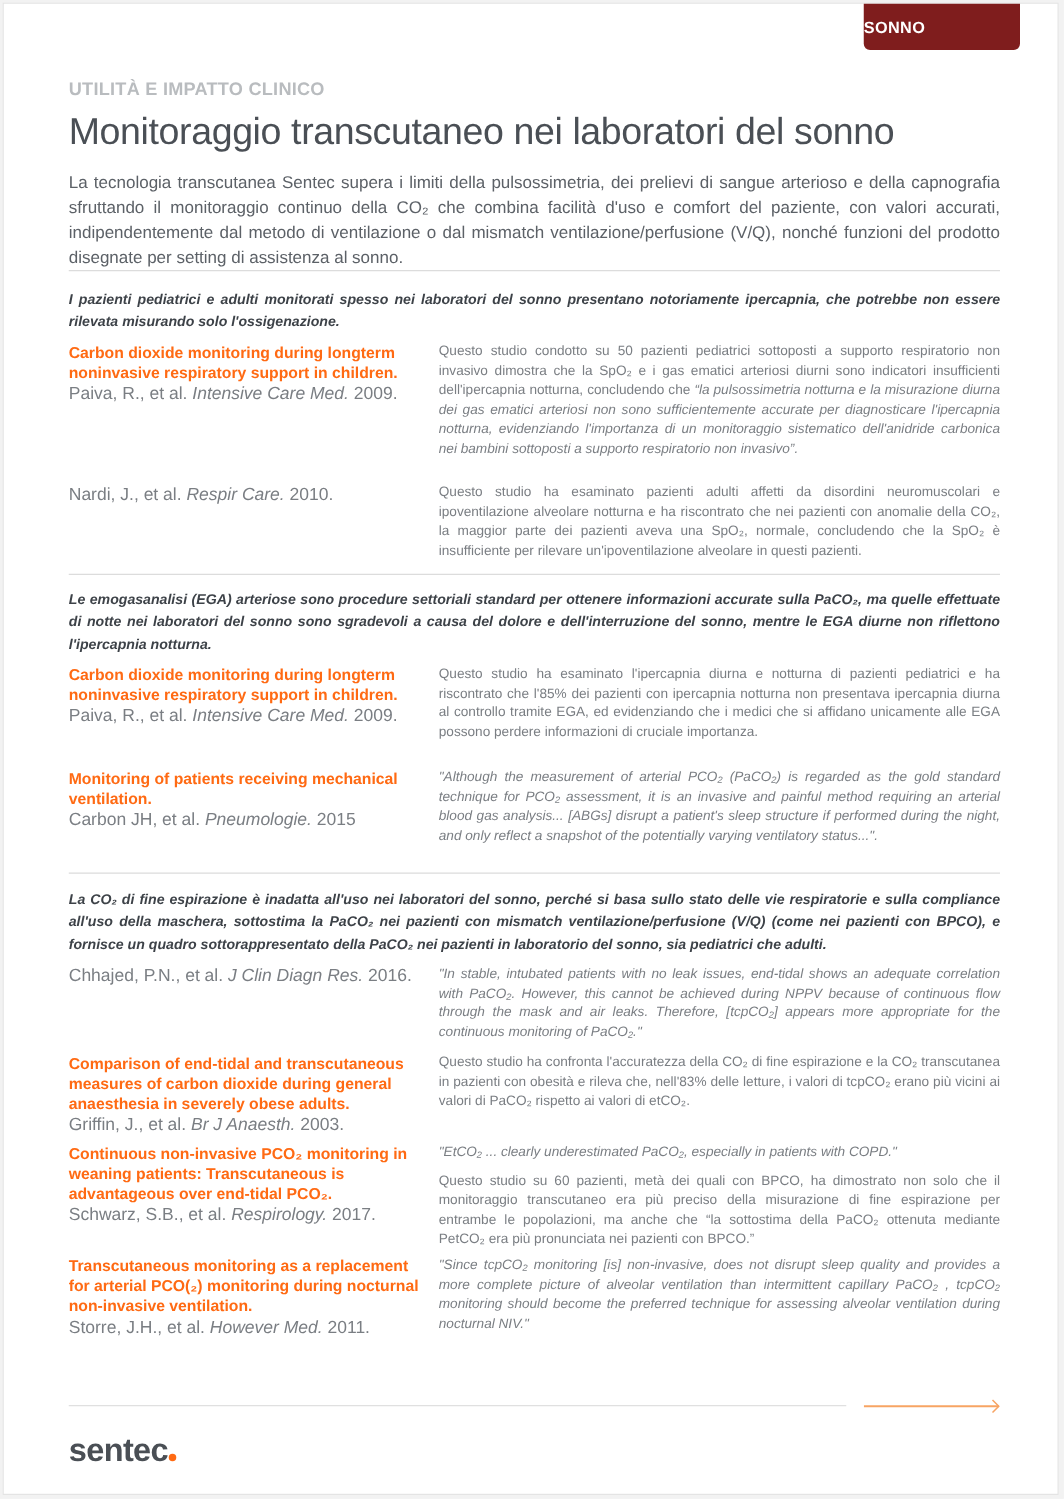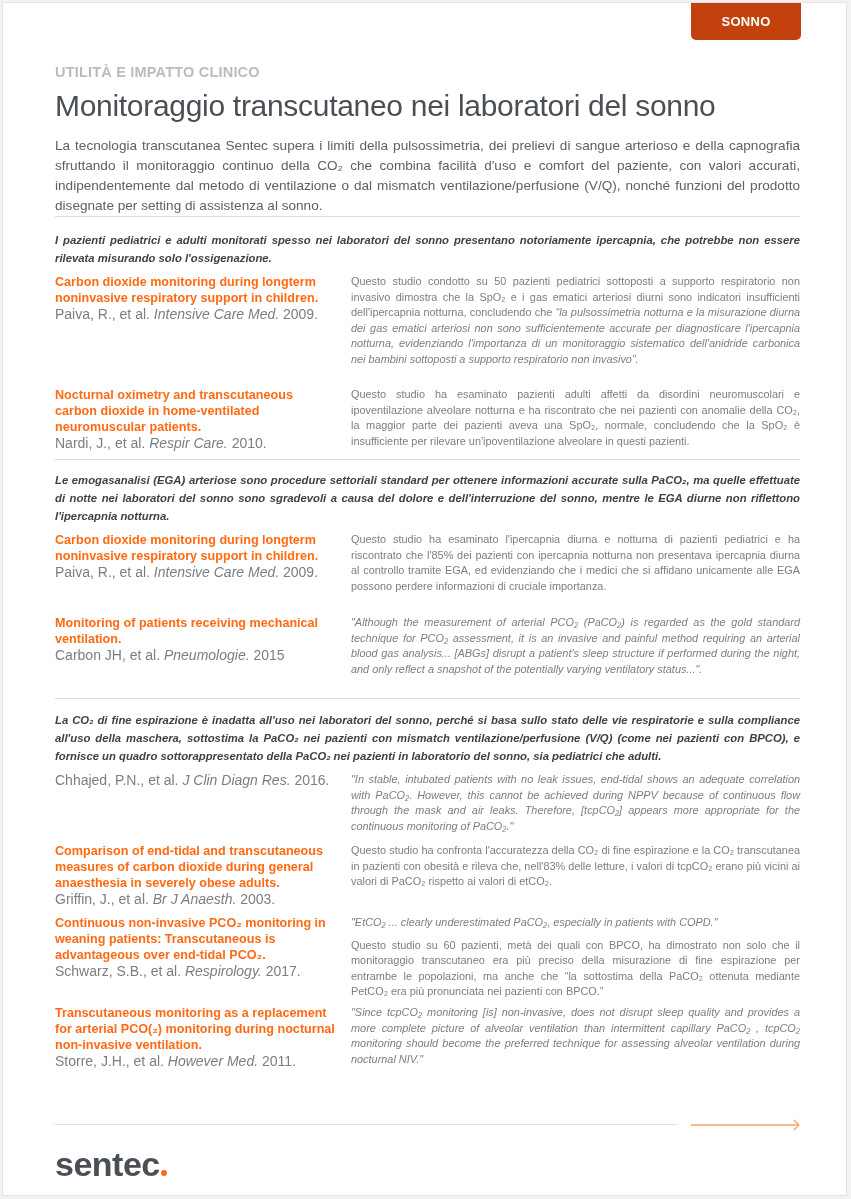--- a/index.html
+++ b/index.html
@@ -3,24 +3,24 @@
 <meta charset="utf-8">
 <style>
   html, body { margin: 0; padding: 0; background: #f2f2f2; }
   body { width: 851px; height: 1199px; position: relative; overflow: hidden; }
   .page {
     position: absolute; left: 2px; top: 2px; width: 845px; height: 1194px;
     background: #ffffff; border: 1px solid #e4e4e4; box-sizing: border-box;
     font-family: "Liberation Sans", sans-serif; color: #555a60;
   }
   .tab {
-    position: absolute; left: 688px; top: 0; width: 110px; height: 37px;
-    background: #c2410c; color: #fff; border-radius: 0 0 5px 5px;
+    position: absolute; left: 688px; top: 0; width: 125px; height: 37px;
+    background: #7f1d1d; color: #fff; border-radius: 0 0 5px 5px;
     font-weight: bold; font-size: 13px; letter-spacing: 0.3px;
-    display: flex; align-items: center; justify-content: center;
+    display: flex; align-items: center; justify-content: flex-start;
   }
   .kicker {
     position: absolute; left: 52px; top: 61px;
     font-size: 14.5px; font-weight: bold; color: #b9bcbf; letter-spacing: 0.2px;
   }
   .title {
     position: absolute; left: 52px; top: 86px; margin: 0;
     font-size: 30px; font-weight: normal; color: #4a4f55; letter-spacing: -0.3px;
   }
   .intro {
@@ -45,21 +45,21 @@
   }
   .desc.q { font-style: italic; }
   .desc p { margin: 0 0 7px 0; }
   .desc em { font-style: italic; }
   .footer-rule {
     position: absolute; left: 52px; top: 1121px; width: 622px; height: 0; border-top: 1.5px solid #e0e0e0;
   }
   .arrow { position: absolute; left: 688px; top: 1116px; width: 110px; height: 12px; }
   .logo {
     position: absolute; left: 52px; top: 1142px;
-    font-size: 34px; font-weight: bold; color: #4a4f55; letter-spacing: -0.5px;
+    font-size: 26px; font-weight: bold; color: #4a4f55; letter-spacing: -0.5px;
   }
   .logo .dot { display: inline-block; width: 6px; height: 6px; background: #ff6a13; border-radius: 50%; margin-left: 1px; }
 </style>
 </head>
 <body>
 
 <div class="page">
 
   <div class="tab">
     <span>SONNO</span>
@@ -76,21 +76,20 @@
   <div class="study" style="top:271px">
     <div class="ref">
       <p class="ref-title">Carbon dioxide monitoring during longterm noninvasive respiratory support in children.</p>
       <p class="ref-cite"><span>Paiva, R., et al.</span> <i>Intensive Care Med.</i> <span>2009.</span></p>
     </div>
     <p class="desc"><span>Questo studio condotto su 50 pazienti pediatrici sottoposti a supporto respiratorio non invasivo dimostra che la SpO₂ e i gas ematici arteriosi diurni sono indicatori insufficienti dell'ipercapnia notturna, concludendo che</span> <em>“la pulsossimetria notturna e la misurazione diurna dei gas ematici arteriosi non sono sufficientemente accurate per diagnosticare l'ipercapnia notturna, evidenziando l'importanza di un monitoraggio sistematico dell'anidride carbonica nei bambini sottoposti a supporto respiratorio non invasivo”.</em></p>
   </div>
 
   <div class="study" style="top:384px">
     <div class="ref">
-      <p class="ref-title">Nocturnal oximetry and transcutaneous carbon dioxide in home-ventilated neuromuscular patients.</p>
       <p class="ref-cite"><span>Nardi, J., et al.</span> <i>Respir Care.</i> <span>2010.</span></p>
     </div>
     <p class="desc">Questo studio ha esaminato pazienti adulti affetti da disordini neuromuscolari e ipoventilazione alveolare notturna e ha riscontrato che nei pazienti con anomalie della CO₂, la maggior parte dei pazienti aveva una SpO₂, normale, concludendo che la SpO₂ è insufficiente per rilevare un'ipoventilazione alveolare in questi pazienti.</p>
   </div>
 
   <div class="rule" style="top:456px"></div>
 
   <p class="lead" style="top:468px">Le emogasanalisi (EGA) arteriose sono procedure settoriali standard per ottenere informazioni accurate sulla PaCO₂, ma quelle effettuate di notte nei laboratori del sonno sono sgradevoli a causa del dolore e dell'interruzione del sonno, mentre le EGA diurne non riflettono l'ipercapnia notturna.</p>
 
   <div class="study" style="top:529px">

